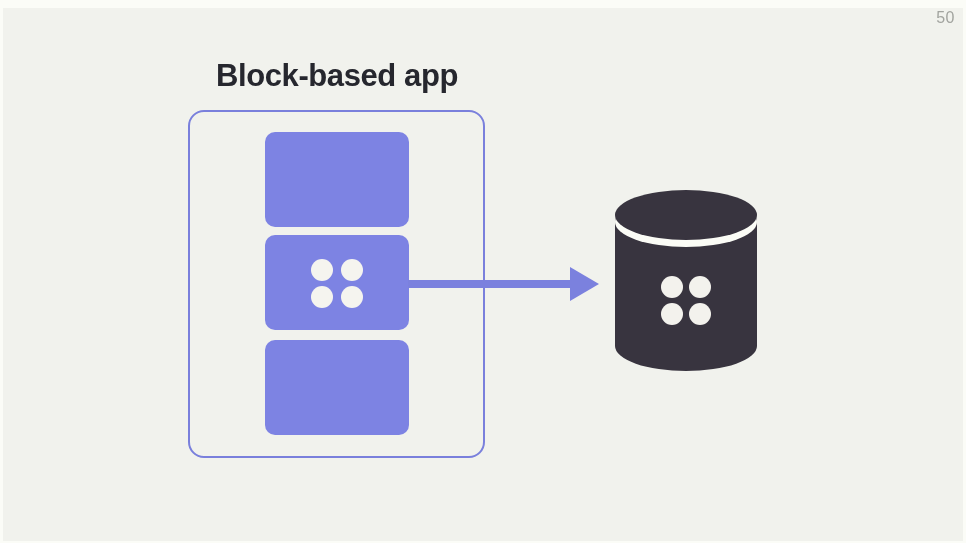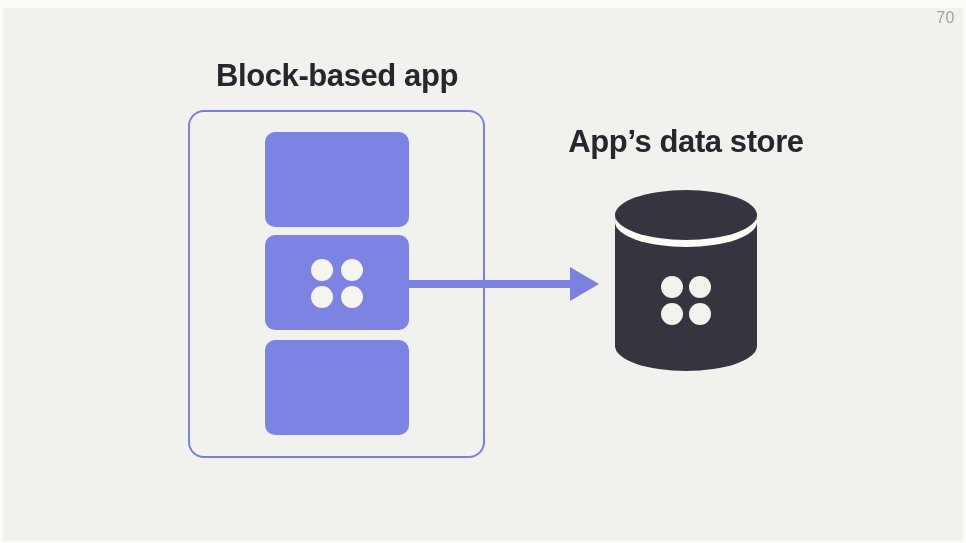--- a/index.html
+++ b/index.html
@@ -73,24 +73,23 @@
     left: 0; top: 0;
     pointer-events: none;
   }
 </style>
 </head>
 <body>
 
 <div class="slide">
   <div class="slide-bg"></div>
 
-  <div class="page-number">70</div>
+  <div class="page-number">50</div>
 
   <div class="diagram-title title-block-app">Block-based app</div>
-  <div class="diagram-title title-data-store">App’s data store</div>
 
   <div class="app-container"></div>
 
   <div class="app-block b1"></div>
   <div class="app-block b2"></div>
   <div class="app-block b3"></div>
 
   <div class="dots-grid">
     <span class="dot"></span>
     <span class="dot"></span>

